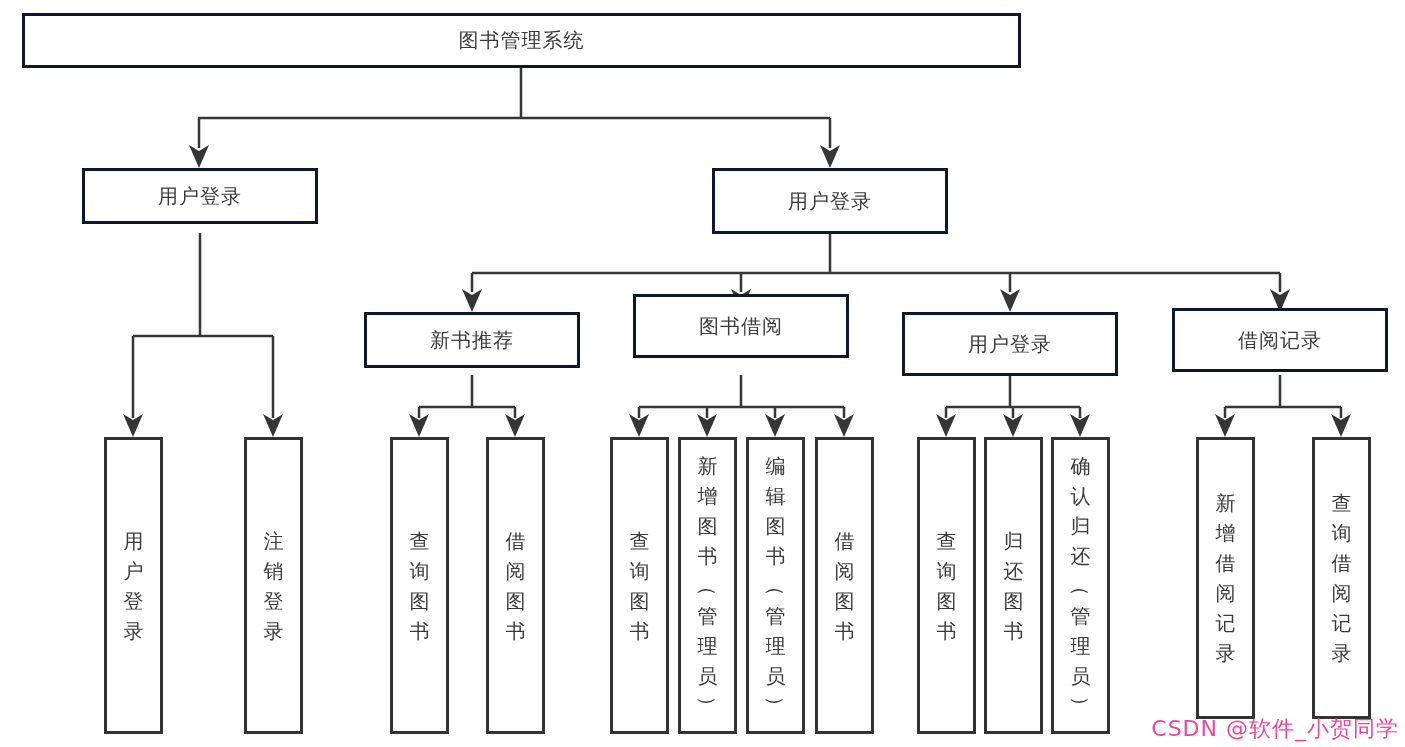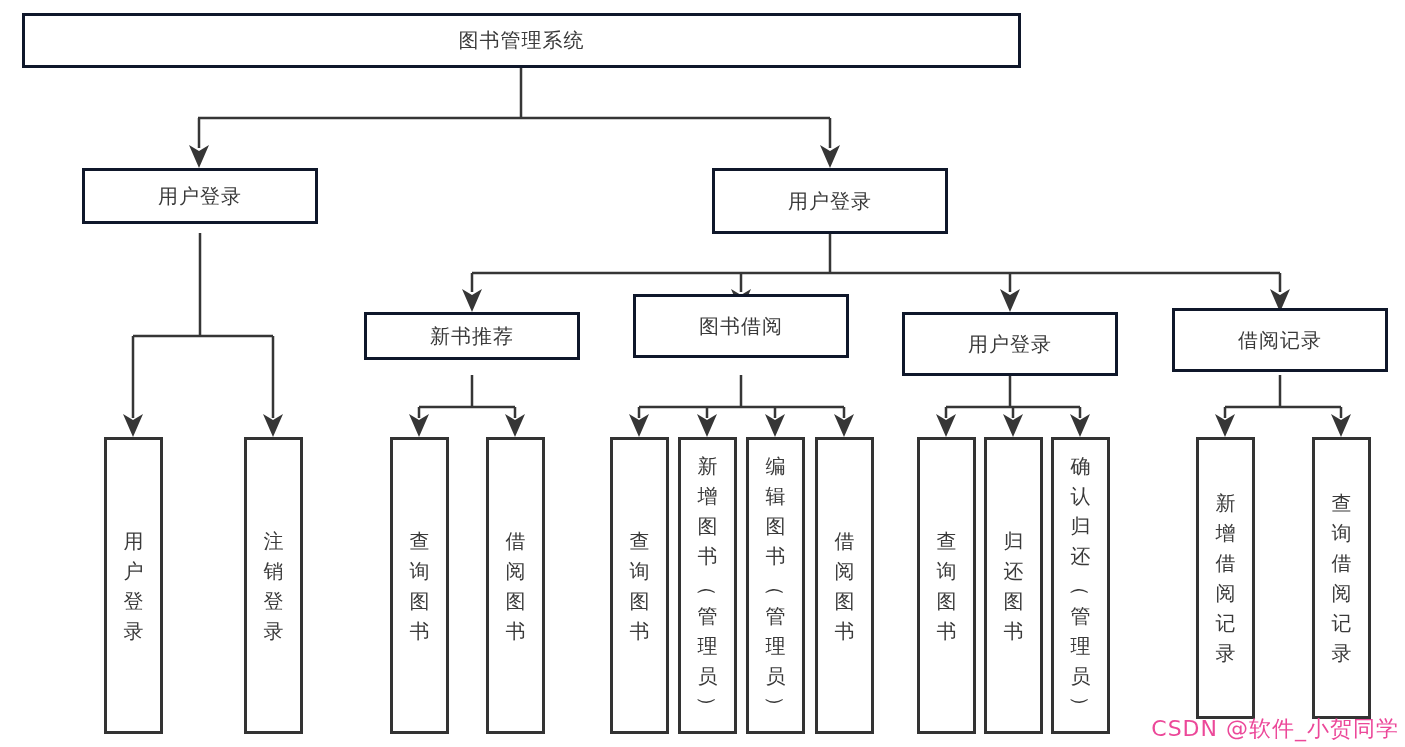--- a/index.html
+++ b/index.html
@@ -63,21 +63,21 @@
       <polygon points="1215,414 1225,437 1235,414 1225,420"></polygon>
       <polygon points="1331,414 1341,437 1351,414 1341,420"></polygon>
     </g>
   </svg>
 
   <div class="hbox" style="left:22px;top:13px;width:999px;height:55px">图书管理系统</div>
 
   <div class="hbox" style="left:82px;top:168px;width:236px;height:56px">用户登录</div>
   <div class="hbox" style="left:712px;top:168px;width:236px;height:66px">用户登录</div>
 
-  <div class="hbox" style="left:364px;top:312px;width:216px;height:48px">新书推荐</div>
+  <div class="hbox" style="left:364px;top:312px;width:216px;height:56px">新书推荐</div>
   <div class="hbox" style="left:633px;top:294px;width:216px;height:64px">图书借阅</div>
   <div class="hbox" style="left:902px;top:312px;width:216px;height:64px">用户登录</div>
   <div class="hbox" style="left:1172px;top:308px;width:216px;height:64px">借阅记录</div>
 
   <div class="vbox" style="left:104px">
       <div class="vchar">用</div>
       <div class="vchar">户</div>
       <div class="vchar">登</div>
       <div class="vchar">录</div>
     </div>

